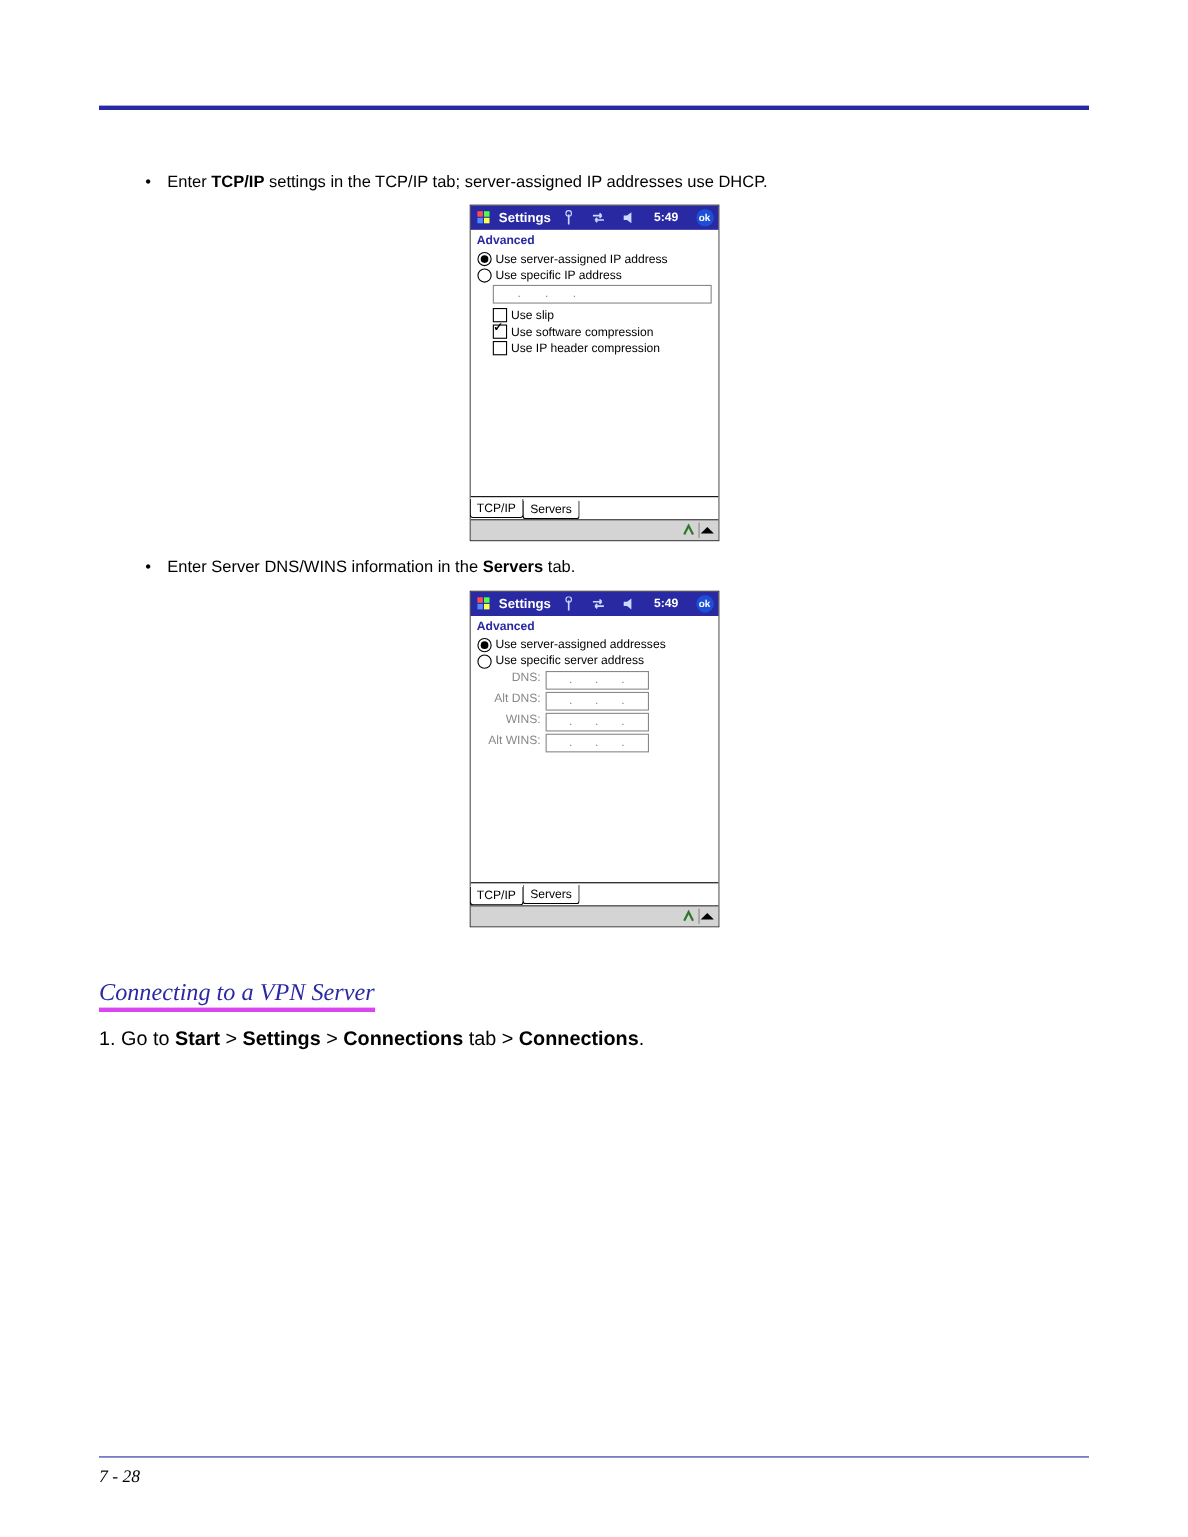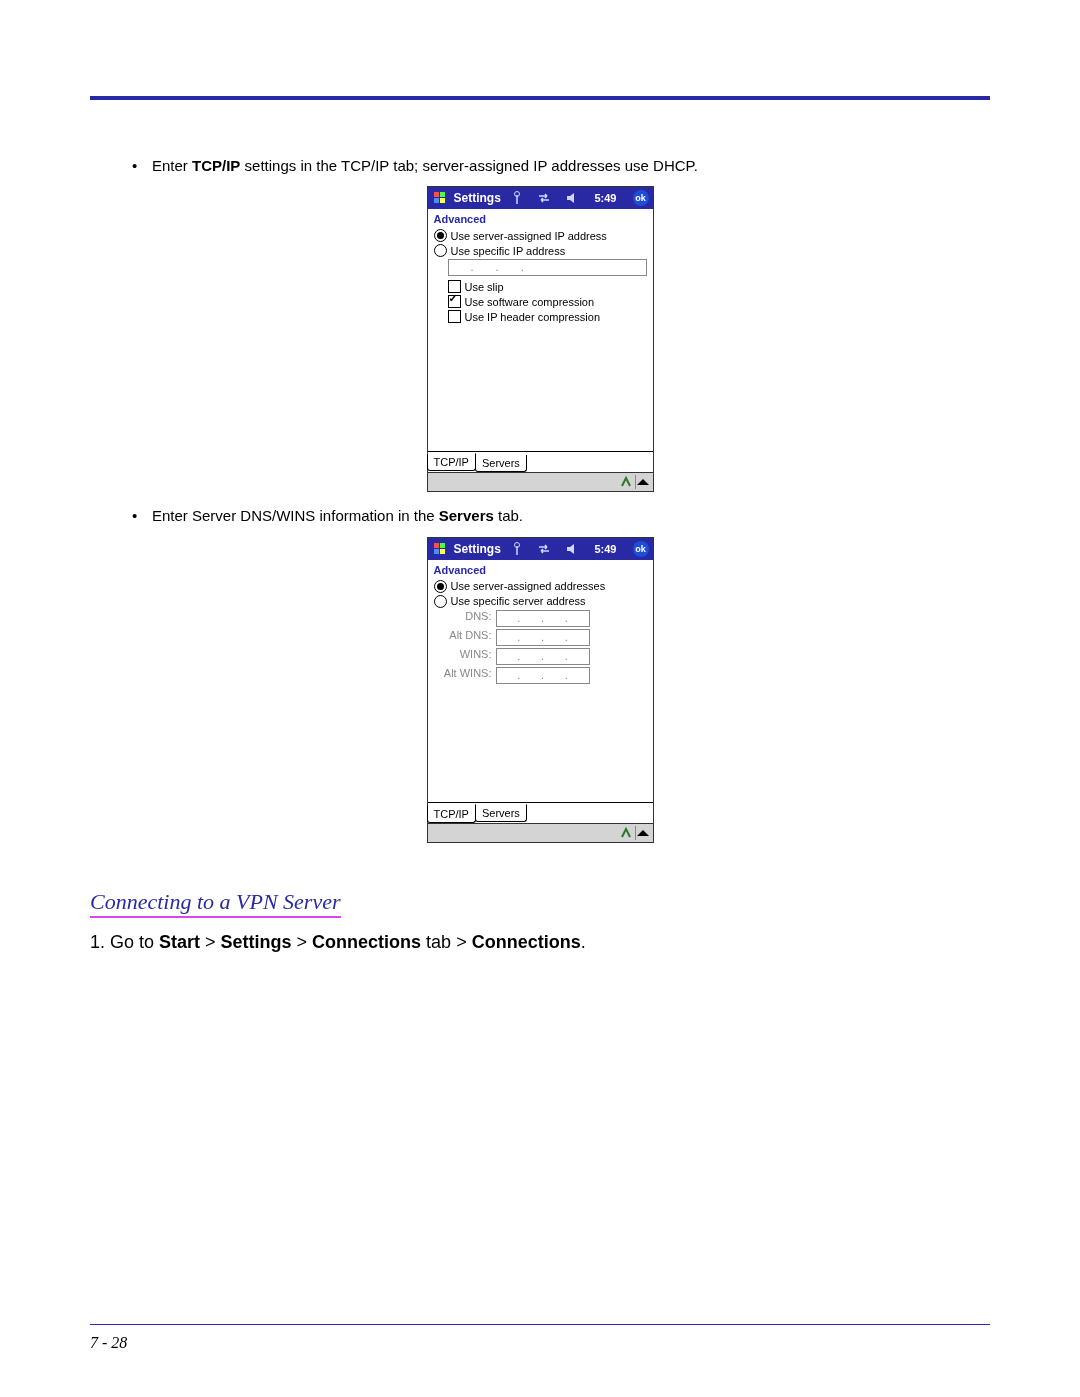--- a/index.html
+++ b/index.html
@@ -224,21 +224,21 @@
     margin-left: 2px;
   }
   .keyboard-btn svg { width: 12px; height: 12px; }
   
   h3.section {
     font-family: "Times New Roman", Times, serif;
     font-style: italic;
     font-weight: normal;
     font-size: 22px;
     color: #2929a3;
-    border-bottom: 2px solid #d946ef;
+    border-bottom: 4px solid #d946ef;
     display: inline-block;
     margin: 32px 0 14px 0;
     padding-bottom: 1px;
   }
   ol.steps {
     padding-left: 18px;
     margin: 0 0 0 2px;
     font-size: 18px;
   }
   ol.steps li { margin-bottom: 6px; }

